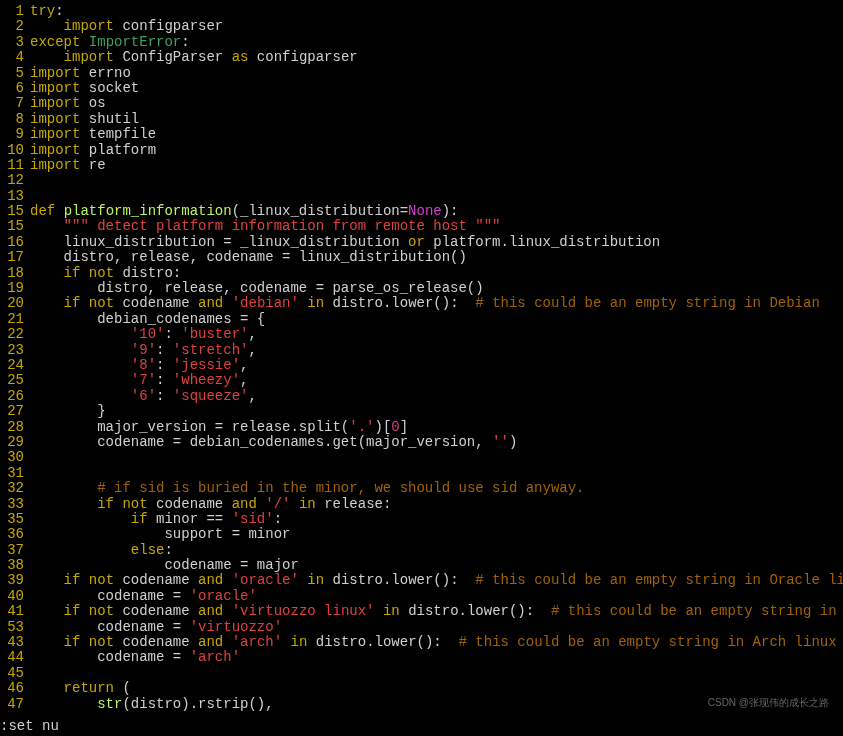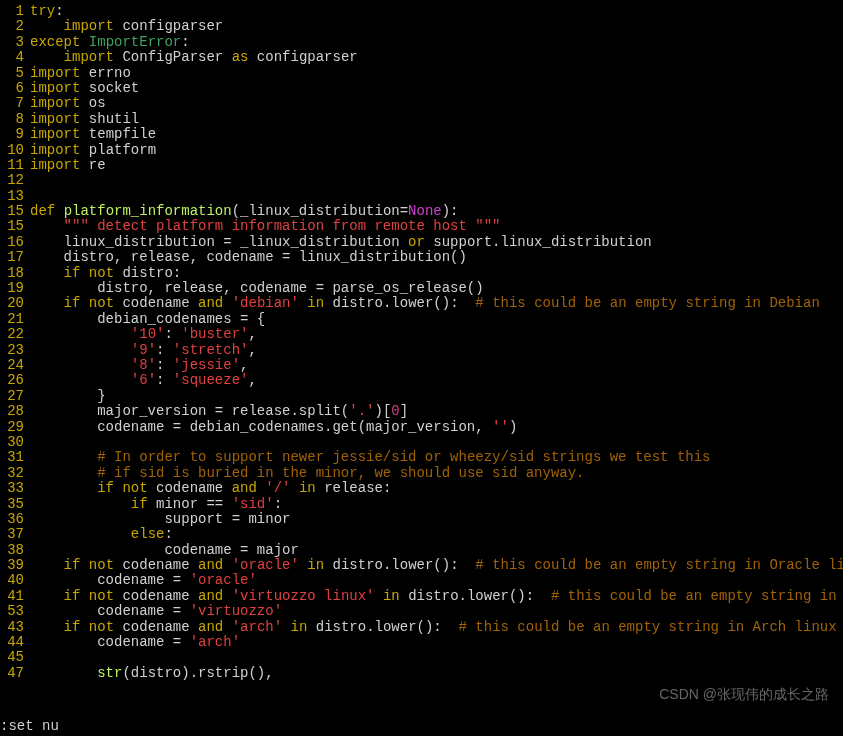--- a/index.html
+++ b/index.html
@@ -41,24 +41,24 @@
   .bi { color: #d040d0; }           
   .status {
     position: absolute;
     bottom: 2px;
     left: 0;
     color: #d0d0d0;
     font-size: 14px;
   }
   .watermark {
     position: absolute;
-    bottom: 34px;
+    bottom: 28px;
     right: 14px;
     color: #aaaaaa;
-    font-size: 14px;
+    font-size: 10px;
     opacity: 0.6;
     font-family: sans-serif;
   }
 </style>
 </head>
 <body>
 
 <div class="editor" id="editor">
     <div class="line"><span class="gutter">1</span><span class="code"><span class="kw">try</span><span class="pl">:</span></span></div>
     <div class="line"><span class="gutter">2</span><span class="code"><span class="pl">    </span><span class="kw">import</span><span class="pl"> configparser</span></span></div>
@@ -68,45 +68,47 @@
     <div class="line"><span class="gutter">6</span><span class="code"><span class="kw">import</span><span class="pl"> socket</span></span></div>
     <div class="line"><span class="gutter">7</span><span class="code"><span class="kw">import</span><span class="pl"> os</span></span></div>
     <div class="line"><span class="gutter">8</span><span class="code"><span class="kw">import</span><span class="pl"> shutil</span></span></div>
     <div class="line"><span class="gutter">9</span><span class="code"><span class="kw">import</span><span class="pl"> tempfile</span></span></div>
     <div class="line"><span class="gutter">10</span><span class="code"><span class="kw">import</span><span class="pl"> platform</span></span></div>
     <div class="line"><span class="gutter">11</span><span class="code"><span class="kw">import</span><span class="pl"> re</span></span></div>
     <div class="line"><span class="gutter">12</span><span class="code"></span></div>
     <div class="line"><span class="gutter">13</span><span class="code"></span></div>
     <div class="line"><span class="gutter">15</span><span class="code"><span class="kw">def</span><span class="pl"> </span><span class="fn">platform_information</span><span class="pl">(_linux_distribution=</span><span class="bi">None</span><span class="pl">):</span></span></div>
     <div class="line"><span class="gutter">15</span><span class="code"><span class="pl">    </span><span class="st">""" detect platform information from remote host """</span></span></div>
-    <div class="line"><span class="gutter">16</span><span class="code"><span class="pl">    linux_distribution = _linux_distribution </span><span class="kw">or</span><span class="pl"> support.linux_distribution</span></span></div>
+    <div class="line"><span class="gutter">16</span><span class="code"><span class="pl">    linux_distribution = _linux_distribution </span><span class="kw">or</span><span class="pl"> platform.linux_distribution</span></span></div>
     <div class="line"><span class="gutter">17</span><span class="code"><span class="pl">    distro, release, codename = linux_distribution()</span></span></div>
     <div class="line"><span class="gutter">18</span><span class="code"><span class="pl">    </span><span class="kw">if</span><span class="pl"> </span><span class="kw">not</span><span class="pl"> distro:</span></span></div>
     <div class="line"><span class="gutter">19</span><span class="code"><span class="pl">        distro, release, codename = parse_os_release()</span></span></div>
     <div class="line"><span class="gutter">20</span><span class="code"><span class="pl">    </span><span class="kw">if</span><span class="pl"> </span><span class="kw">not</span><span class="pl"> codename </span><span class="kw">and</span><span class="pl"> </span><span class="st">'debian'</span><span class="pl"> </span><span class="kw">in</span><span class="pl"> distro.lower():  </span><span class="cm"># this could be an empty string in Debian</span></span></div>
     <div class="line"><span class="gutter">21</span><span class="code"><span class="pl">        debian_codenames = {</span></span></div>
     <div class="line"><span class="gutter">22</span><span class="code"><span class="pl">            </span><span class="st">'10'</span><span class="pl">: </span><span class="st">'buster'</span><span class="pl">,</span></span></div>
     <div class="line"><span class="gutter">23</span><span class="code"><span class="pl">            </span><span class="st">'9'</span><span class="pl">: </span><span class="st">'stretch'</span><span class="pl">,</span></span></div>
     <div class="line"><span class="gutter">24</span><span class="code"><span class="pl">            </span><span class="st">'8'</span><span class="pl">: </span><span class="st">'jessie'</span><span class="pl">,</span></span></div>
+    <div class="line"><span class="gutter">25</span><span class="code"><span class="pl">            </span><span class="st">'7'</span><span class="pl">: </span><span class="st">'wheezy'</span><span class="pl">,</span></span></div>
     <div class="line"><span class="gutter">26</span><span class="code"><span class="pl">            </span><span class="st">'6'</span><span class="pl">: </span><span class="st">'squeeze'</span><span class="pl">,</span></span></div>
     <div class="line"><span class="gutter">27</span><span class="code"><span class="pl">        }</span></span></div>
     <div class="line"><span class="gutter">28</span><span class="code"><span class="pl">        major_version = release.split(</span><span class="st">'.'</span><span class="pl">)[</span><span class="nm">0</span><span class="pl">]</span></span></div>
     <div class="line"><span class="gutter">29</span><span class="code"><span class="pl">        codename = debian_codenames.get(major_version, </span><span class="st">''</span><span class="pl">)</span></span></div>
     <div class="line"><span class="gutter">30</span><span class="code"></span></div>
-    <div class="line"><span class="gutter">31</span><span class="code"><span class="pl">        </span><span class="cm"># In order to support newer jessie/sid or wheezy/sid strings we test this</span></span></div>
+    <div class="line"><span class="gutter">31</span><span class="code"><span class="pl">        </span></span></div>
     <div class="line"><span class="gutter">32</span><span class="code"><span class="pl">        </span><span class="cm"># if sid is buried in the minor, we should use sid anyway.</span></span></div>
     <div class="line"><span class="gutter">33</span><span class="code"><span class="pl">        </span><span class="kw">if</span><span class="pl"> </span><span class="kw">not</span><span class="pl"> codename </span><span class="kw">and</span><span class="pl"> </span><span class="st">'/'</span><span class="pl"> </span><span class="kw">in</span><span class="pl"> release:</span></span></div>
     <div class="line"><span class="gutter">35</span><span class="code"><span class="pl">            </span><span class="kw">if</span><span class="pl"> minor == </span><span class="st">'sid'</span><span class="pl">:</span></span></div>
     <div class="line"><span class="gutter">36</span><span class="code"><span class="pl">                support = minor</span></span></div>
     <div class="line"><span class="gutter">37</span><span class="code"><span class="pl">            </span><span class="kw">else</span><span class="pl">:</span></span></div>
     <div class="line"><span class="gutter">38</span><span class="code"><span class="pl">                codename = major</span></span></div>
     <div class="line"><span class="gutter">39</span><span class="code"><span class="pl">    </span><span class="kw">if</span><span class="pl"> </span><span class="kw">not</span><span class="pl"> codename </span><span class="kw">and</span><span class="pl"> </span><span class="st">'oracle'</span><span class="pl"> </span><span class="kw">in</span><span class="pl"> distro.lower():  </span><span class="cm"># this could be an empty string in Oracle linux</span></span></div>
     <div class="line"><span class="gutter">40</span><span class="code"><span class="pl">        codename = </span><span class="st">'oracle'</span></span></div>
     <div class="line"><span class="gutter">41</span><span class="code"><span class="pl">    </span><span class="kw">if</span><span class="pl"> </span><span class="kw">not</span><span class="pl"> codename </span><span class="kw">and</span><span class="pl"> </span><span class="st">'virtuozzo linux'</span><span class="pl"> </span><span class="kw">in</span><span class="pl"> distro.lower():  </span><span class="cm"># this could be an empty string in Virtuozzo linux</span></span></div>
     <div class="line"><span class="gutter">53</span><span class="code"><span class="pl">        codename = </span><span class="st">'virtuozzo'</span></span></div>
     <div class="line"><span class="gutter">43</span><span class="code"><span class="pl">    </span><span class="kw">if</span><span class="pl"> </span><span class="kw">not</span><span class="pl"> codename </span><span class="kw">and</span><span class="pl"> </span><span class="st">'arch'</span><span class="pl"> </span><span class="kw">in</span><span class="pl"> distro.lower():  </span><span class="cm"># this could be an empty string in Arch linux</span></span></div>
     <div class="line"><span class="gutter">44</span><span class="code"><span class="pl">        codename = </span><span class="st">'arch'</span></span></div>
     <div class="line"><span class="gutter">45</span><span class="code"></span></div>
+    <div class="line"><span class="gutter">46</span><span class="code"><span class="pl">    </span><span class="kw">return</span><span class="pl"> (</span></span></div>
     <div class="line"><span class="gutter">47</span><span class="code"><span class="pl">        </span><span class="fn">str</span><span class="pl">(distro).rstrip(),</span></span></div>
   </div>
 
 <div class="status">:set nu</div>
 <div class="watermark">CSDN @张现伟的成长之路</div>
 
 </body></html>

